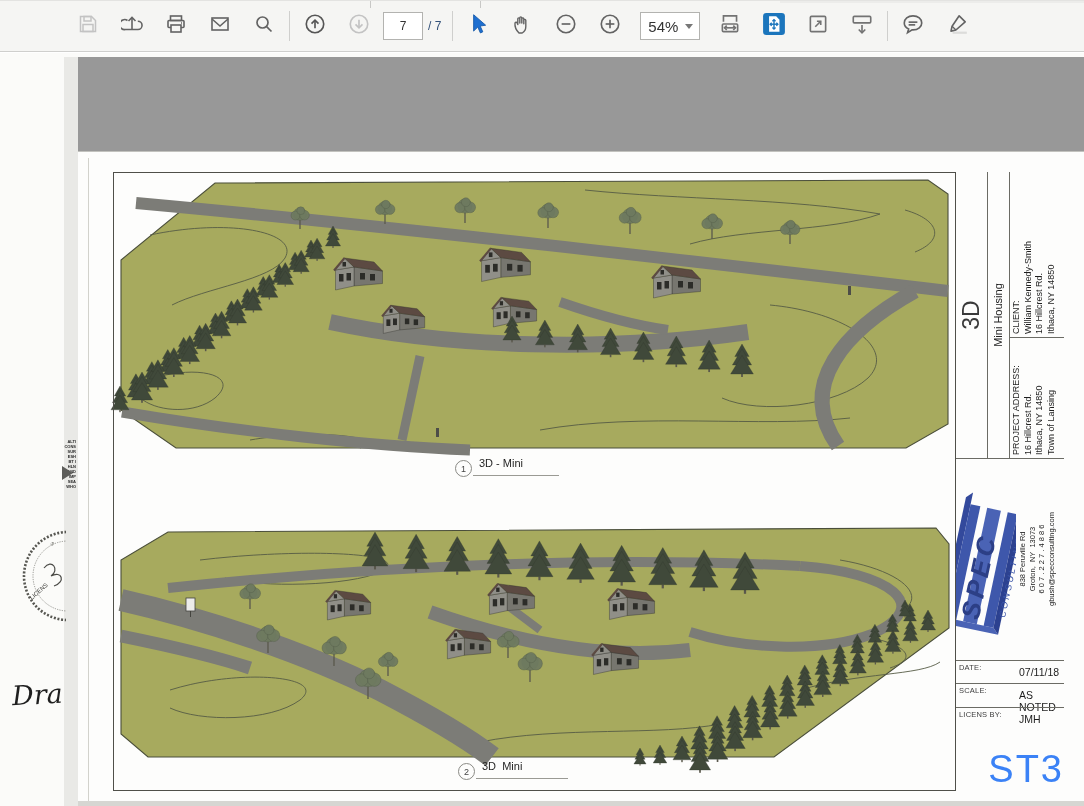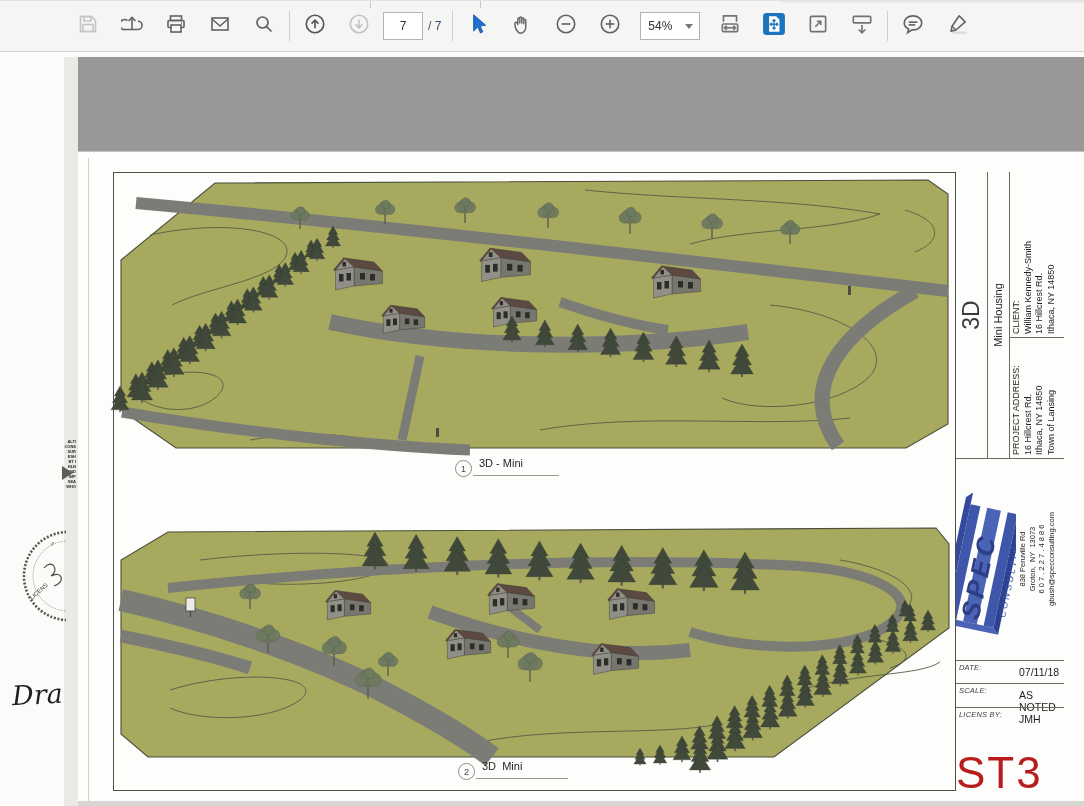--- a/index.html
+++ b/index.html
@@ -9,21 +9,21 @@
   .toolbar{position:absolute;left:0;top:0;width:1084px;height:52px;background:#f5f5f3;
            border-bottom:1px solid #cfcfcd;border-top:1px solid #e3e3e1;
            display:flex;align-items:center;padding-left:66px;box-sizing:border-box;}
   .tb-btn{width:44px;height:38px;display:flex;align-items:center;justify-content:center;cursor:default;}
   .tb-div{width:1px;height:30px;background:#cfcfcd;margin:0 3px;}
   .page-box{width:34px;height:24px;background:#fff;border:1px solid #b3b3b0;text-align:center;
             font-size:12px;color:#333;margin:0 5px 0 2px;font-family:"Liberation Sans",sans-serif;}
   .page-total{font-size:12px;color:#33517a;margin-right:8px;white-space:pre;}
   .zoom-box{width:58px;height:26px;background:#fff;border:1px solid #b3b3b0;display:flex;
             align-items:center;margin:0 8px;}
-  .zoom-box span.val{flex:1;font-size:12px;color:#333;padding-left:7px;}
+  .zoom-box span.val{flex:1;font-size:15px;color:#333;padding-left:7px;}
   .zoom-box .caret{width:0;height:0;border-left:4px solid transparent;border-right:4px solid transparent;
             border-top:5px solid #777;margin-right:6px;}
   .tick{position:absolute;top:0;width:1px;height:7px;background:#c8c8c6;}
   .toplight{position:absolute;top:0;left:780px;width:304px;height:2px;background:#ececea;}
   
   .viewer{position:absolute;left:0;top:53px;width:1084px;height:753px;background:#fbfbf9;}
   .band{position:absolute;left:76px;top:4px;width:1008px;height:94px;background:#989898;}
   .strip{position:absolute;left:64px;top:4px;width:14px;height:749px;background:#e9e9e6;}
   .sheet{position:absolute;left:78px;top:98px;width:1006px;height:655px;background:#fdfdfc;
          border-top:1px solid #c2c2be;}
@@ -41,24 +41,24 @@
            display:flex;align-items:center;justify-content:center;}
   .cell-mini{left:31px;top:286px;width:286px;height:22px;font-size:11px;color:#222;
            display:flex;align-items:center;justify-content:center;}
   .cell-client{left:53px;top:165px;width:165px;height:55px;font-size:9px;line-height:11.5px;
            padding:2px 3px;color:#1e1e1e;}
   .cell-project{left:53px;top:286px;width:121px;height:55px;font-size:9px;line-height:11.5px;
            padding:2px 3px;color:#1e1e1e;}
   .cell-firmaddr{left:60px;top:488px;width:202px;height:43px;font-size:7.5px;line-height:9.5px;
            text-align:center;color:#222;padding-top:2px;white-space:pre;}
   .inforow{position:absolute;left:0;width:108px;box-sizing:border-box;border-top:1px solid #6b6b64;}
-  .inforow .lab{position:absolute;left:3px;top:2px;font-size:7.5px;color:#3d3d3d;letter-spacing:.2px;font-style:italic;}
+  .inforow .lab{position:absolute;left:3px;top:2px;font-size:7.5px;color:#3d3d3d;letter-spacing:.2px;}
   .inforow .val{position:absolute;left:40px;top:5px;font-size:10.5px;color:#1c1c1c;margin-left:23px;}
-  .sheetnum{position:absolute;left:0;top:576px;width:108px;text-align:left;font-size:44px;
-            color:#b91c1c;letter-spacing:2px;}
+  .sheetnum{position:absolute;left:0;top:576px;width:108px;text-align:right;font-size:38px;
+            color:#3b82f6;letter-spacing:2px;}
   
   .viewlabel{position:absolute;z-index:4;height:24px;}
   .viewlabel .num{position:absolute;left:0;top:3px;width:17px;height:17px;border:1px solid #8a8a85;
             border-radius:50%;font-size:9px;color:#444;display:flex;align-items:center;justify-content:center;
             box-sizing:border-box;background:#fdfdfc;}
   .viewlabel .txt{position:absolute;left:24px;top:0;font-size:11px;color:#1f1f1f;white-space:pre;}
   .viewlabel .ul{position:absolute;left:18px;top:18px;height:1px;background:#9a9a94;}
   
   .note{position:absolute;left:44px;top:386px;width:32px;text-align:right;font-size:4px;
         line-height:5px;color:#2a2a2a;font-weight:bold;letter-spacing:0;z-index:2;}

